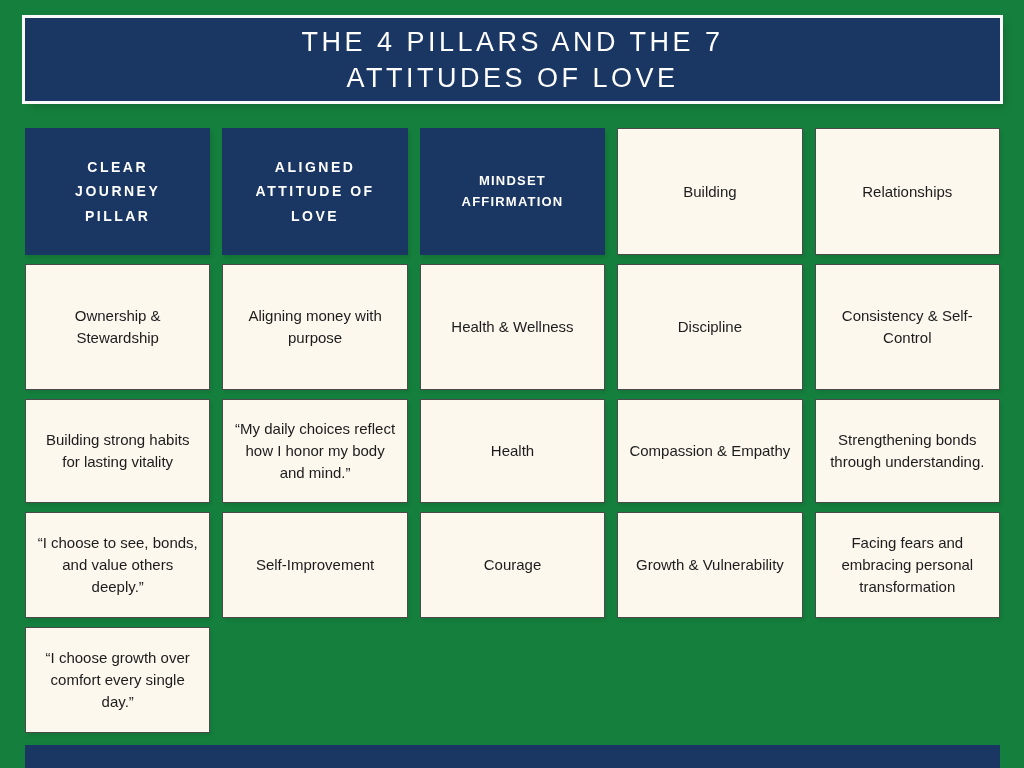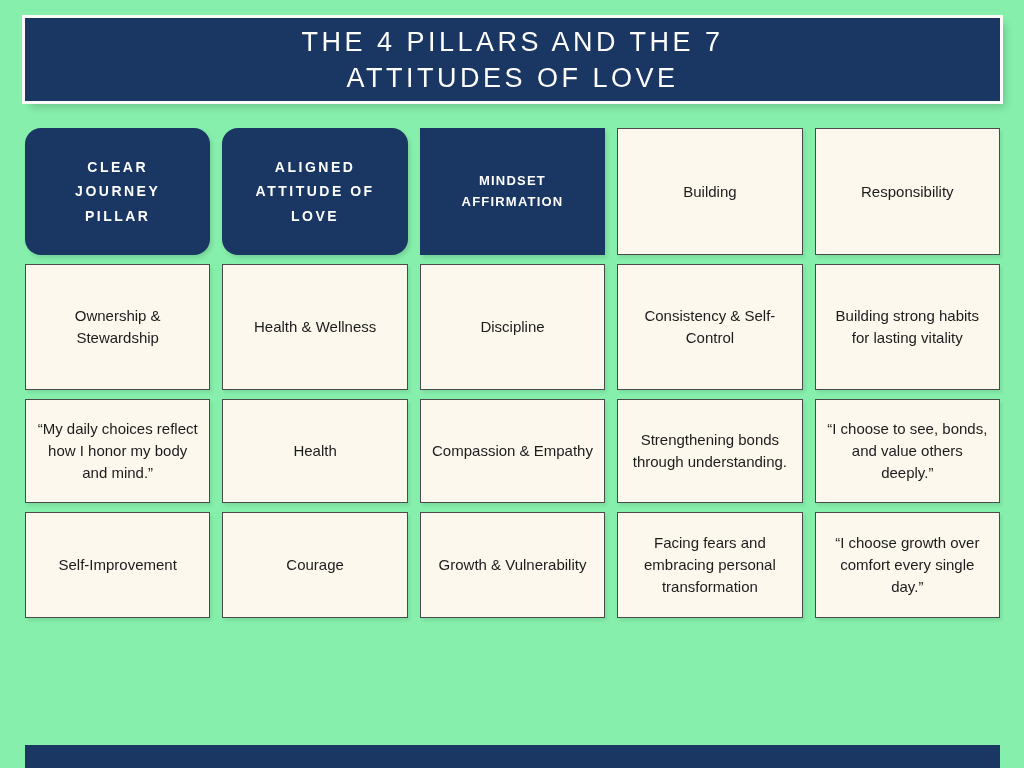--- a/index.html
+++ b/index.html
@@ -5,21 +5,21 @@
   html, body {
     margin: 0;
     padding: 0;
     background: #f0efed;
     font-family: "Liberation Sans", sans-serif;
   }
   .page {
     position: relative;
     width: 1024px;
     height: 768px;
-    background: #86efac;
+    background: #15803d;
     overflow: hidden;
   }
 
   
   .banner {
     position: absolute;
     left: 25px;
     right: 24px;
     top: 18px;
     height: 83px;
@@ -61,21 +61,20 @@
     align-items: center;
     justify-content: center;
     text-align: center;
     box-shadow: 2px 3px 4px rgba(0,0,0,0.12);
   }
   .hcell-a {
     font-size: 14px;
     letter-spacing: 2.5px;
     line-height: 1.75;
     padding: 0 24px;
-    border-radius: 16px;
   }
   .hcell-b {
     font-size: 13px;
     letter-spacing: 1.2px;
     line-height: 1.6;
     padding: 0 20px;
   }
 
   .cell {
     background: #fdf8ee;
@@ -110,22 +109,23 @@
     <div class="line">ATTITUDES OF LOVE</div>
   </div>
 
   <div class="grid">
 
     <div class="hcell hcell-a">CLEAR JOURNEY PILLAR</div>
     <div class="hcell hcell-a">ALIGNED ATTITUDE OF LOVE</div>
     <div class="hcell hcell-b">MINDSET AFFIRMATION</div>
 
     <div class="cell">Building</div>
-    <div class="cell">Responsibility</div>
+    <div class="cell">Relationships</div>
     <div class="cell">Ownership &amp; Stewardship</div>
+    <div class="cell">Aligning money with purpose</div>
 
     <div class="cell">Health &amp; Wellness</div>
     <div class="cell">Discipline</div>
     <div class="cell">Consistency &amp; Self-Control</div>
     <div class="cell">Building strong habits for lasting vitality</div>
     <div class="cell">“My daily choices reflect how I honor my body and mind.”</div>
 
     <div class="cell">Health</div>
     <div class="cell">Compassion &amp; Empathy</div>
     <div class="cell">Strengthening bonds through understanding.</div>

